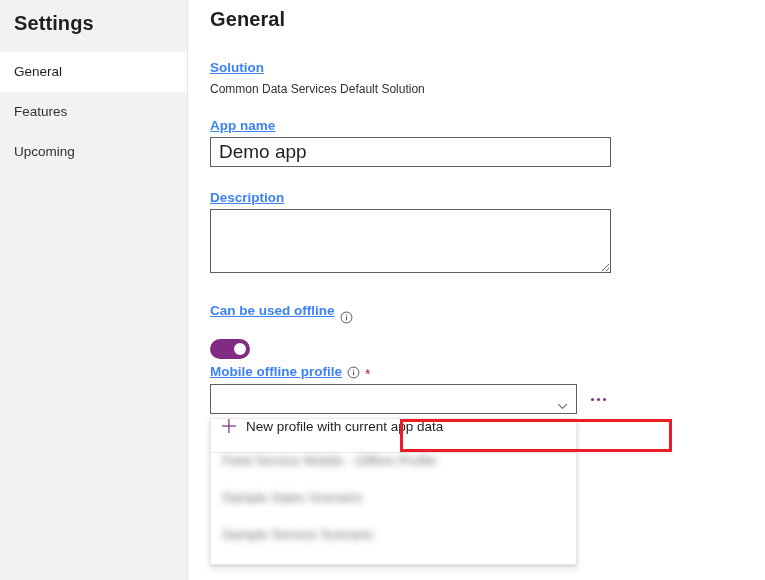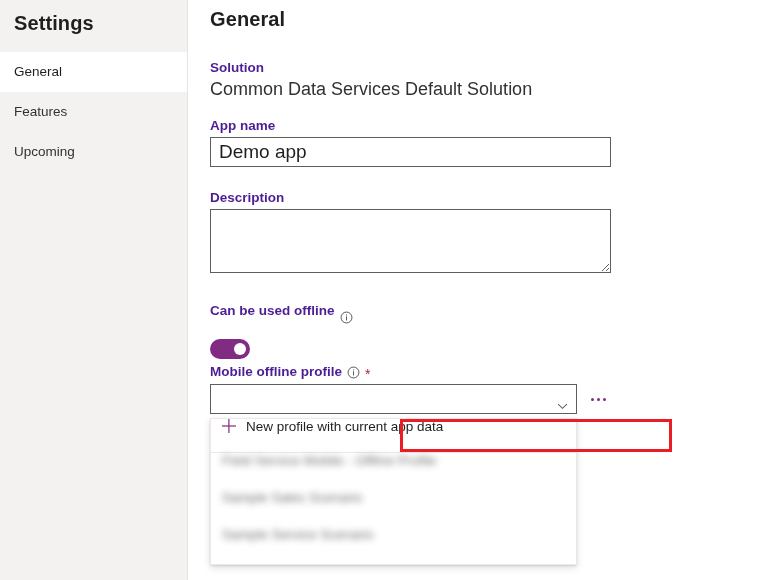--- a/index.html
+++ b/index.html
@@ -76,26 +76,27 @@
     letter-spacing: .1px;
   }
 
   .field-block {
     position: absolute;
     left: 22px;
   }
   .field-label {
     font-size: 13.5px;
     font-weight: 600;
-    color: #4c1d95;
+    color: #3b82f6;
     margin-bottom: 4px;
     display: block;
+    text-decoration: underline;
   }
   .field-value-static {
-    font-size: 18px;
+    font-size: 12px;
     font-weight: 400;
     color: #323130;
   }
 
   .text-input {
     width: 401px;
     height: 30px;
     box-sizing: border-box;
     border: 1px solid #605e5c;
     background: #ffffff;

